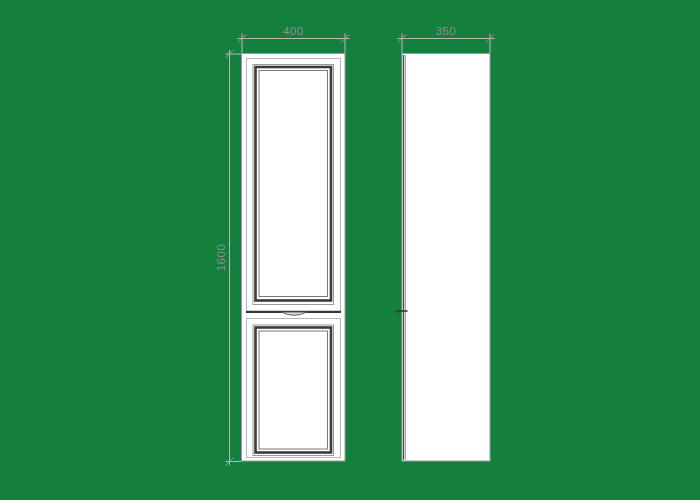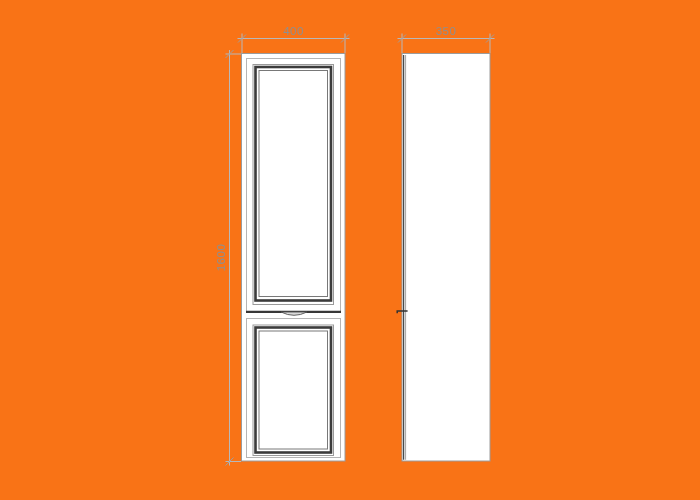--- a/index.html
+++ b/index.html
@@ -5,21 +5,21 @@
   html, body {
     margin: 0;
     padding: 0;
     background: #ffffff;
     font-family: "Liberation Sans", sans-serif;
   }
   .canvas {
     position: relative;
     width: 700px;
     height: 500px;
-    background: #f97316;
+    background: #15803d;
     overflow: hidden;
     text-align: right;
   }
   .canvas svg {
     position: absolute;
     left: 0;
     top: 0;
     display: block;
   }
   text.dim-label {

